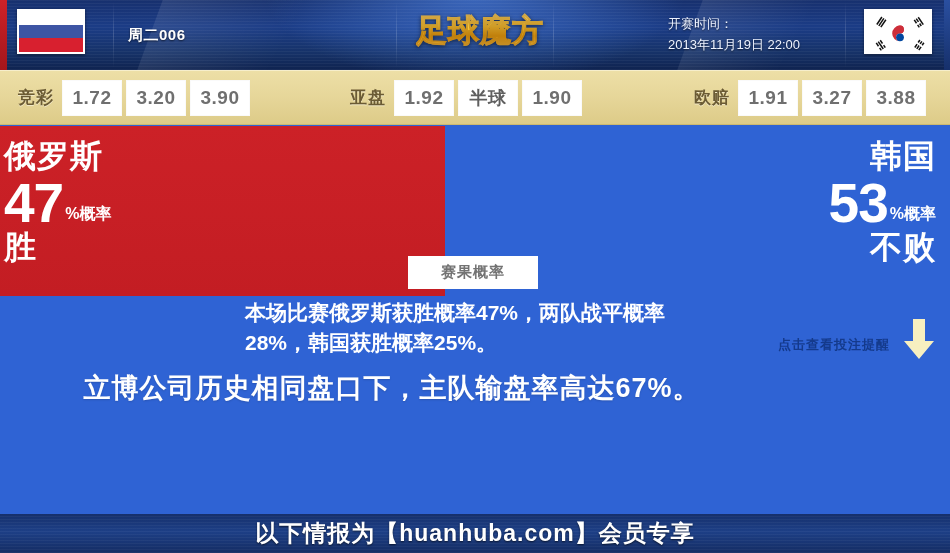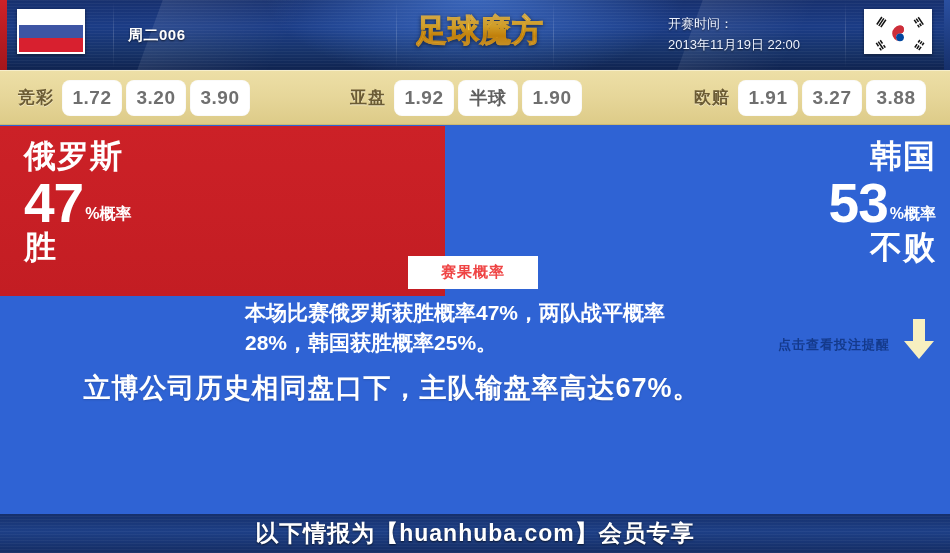--- a/index.html
+++ b/index.html
@@ -93,52 +93,51 @@
   .odds-lbl{
     color:#6b5b34; font-size:17px; font-weight:bold; margin-right:8px; letter-spacing:1px;
     text-shadow:0 1px 0 rgba(255,255,255,.45);
   }
   .odds-val{
     width:60px; height:36px; background:#ffffff;
     display:flex; align-items:center; justify-content:center;
     color:#6f6f6f; font-size:19px; font-weight:bold;
     margin-right:4px; letter-spacing:.5px;
     box-shadow:inset 0 0 0 1px rgba(0,0,0,.02);
-    border-radius:8px;
   }
   .odds-val.txt{ font-size:18px; color:#5f5f5f; }
 
   
   .prob{ position:absolute; left:0; top:126px; width:950px; height:170px; background:#2f63d4; }
   .prob-red{
     position:absolute; left:0; top:0; width:445px; height:170px;
     background:linear-gradient(180deg,#cc2127 0%,#c31d23 100%);
   }
   .prob-blue{
     position:absolute; left:448px; top:0; width:502px; height:170px;
     background:#2f63d4;
   }
   .team-left{
-    position:absolute; left:24px; top:14px; color:#ffffff;
+    position:absolute; left:4px; top:14px; color:#ffffff;
   }
   .team-right{
     position:absolute; right:14px; top:14px; color:#ffffff; text-align:right;
   }
   .team-name{ font-size:32px; font-weight:bold; line-height:1.05; letter-spacing:1px; }
   .team-pctline{ display:flex; align-items:flex-end; line-height:1; margin-top:2px; }
   .team-right .team-pctline{ justify-content:center;margin-left:15px; }
   .team-pct{ font-size:55px; font-weight:bold; letter-spacing:-1px; }
   .team-unit{ font-size:16px; font-weight:bold; padding-bottom:9px; margin-left:2px; letter-spacing:0; }
   .team-res{ font-size:32px; font-weight:bold; line-height:1.05; margin-top:0px; letter-spacing:1px; }
 
   .badge{
     position:absolute; left:408px; top:130px; width:130px; height:33px;
     background:#ffffff; z-index:5;
     display:flex; align-items:center; justify-content:center;
-    color:#ef4444; font-size:15px; font-weight:bold; letter-spacing:1px;
+    color:#737373; font-size:15px; font-weight:bold; letter-spacing:1px;
   }
   .prob-text{
     position:absolute; left:245px; top:172px; width:450px;
     color:#ffffff; font-size:21px; font-weight:bold; line-height:1.42; z-index:4;
   }
 
   
   .main{ position:absolute; left:0; top:298px; width:950px; height:212px; background:#2f63d4; }
   .tip-link{
     position:absolute; right:60px; top:38px;

